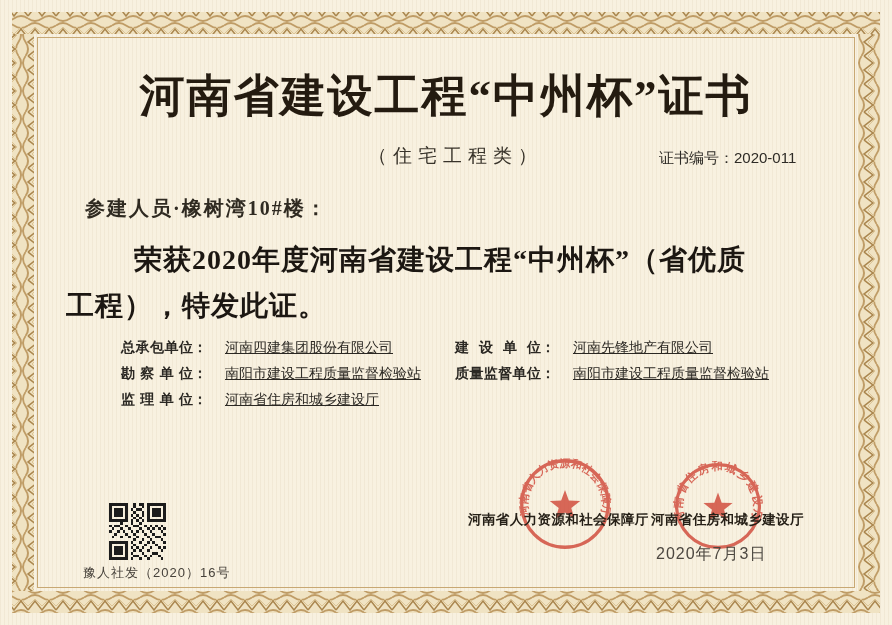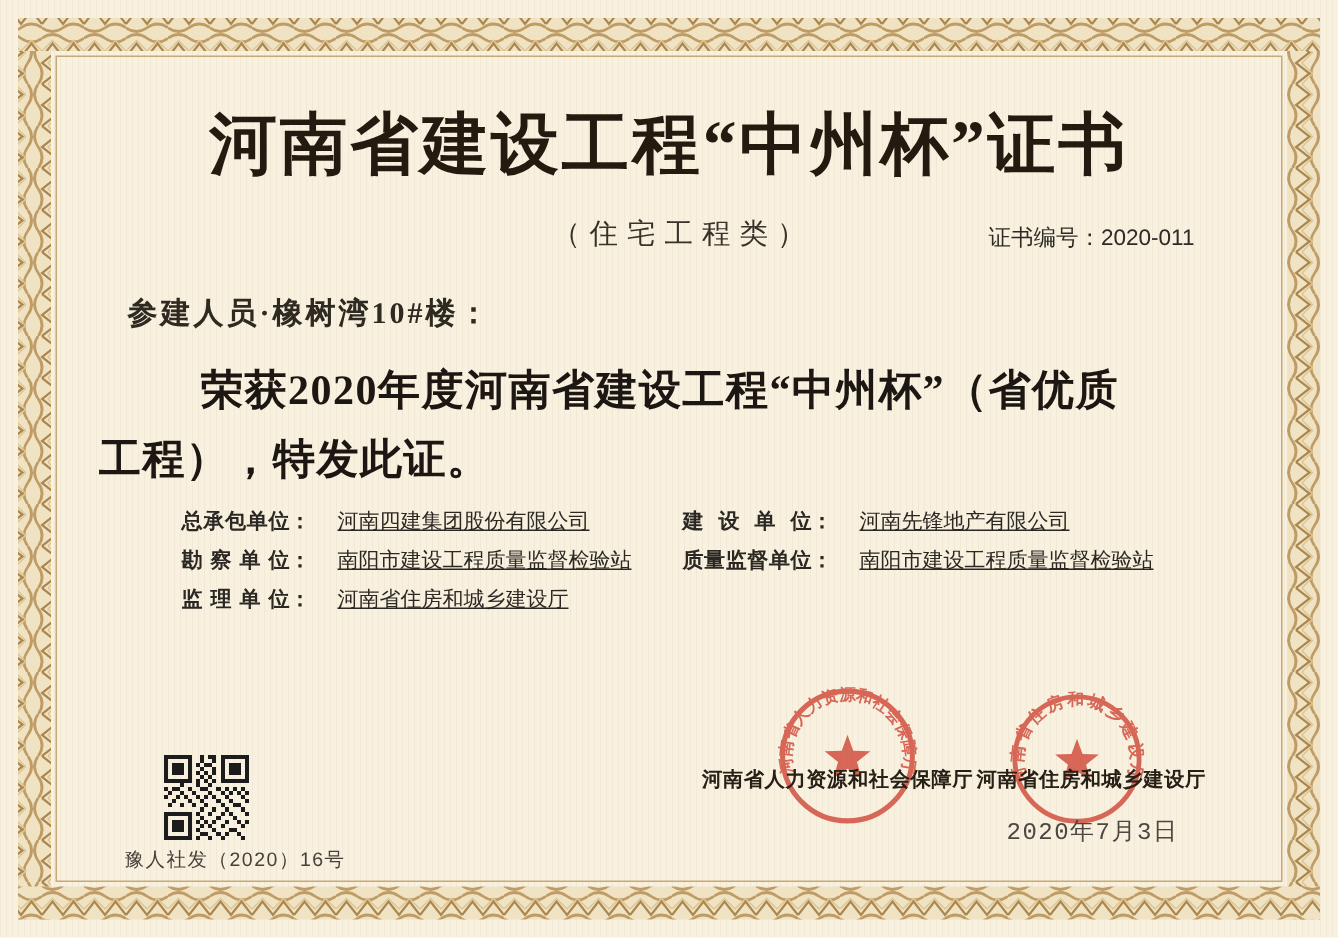--- a/index.html
+++ b/index.html
@@ -78,23 +78,23 @@
   .seal.s2{ left:673px; top:461px; width:90px; height:90px; }
 
   .issuer{
     position:absolute; top:511px; z-index:2; font-size:13.5px;
     font-weight:bold; color:#262017; letter-spacing:0.4px;
     font-family:"Liberation Serif", serif; white-space:nowrap;
   }
   .issuer.i1{ left:468px; }
   .issuer.i2{ left:651px; }
   .date{
-    position:absolute; left:671px; top:544px; z-index:2;
+    position:absolute; left:656px; top:544px; z-index:2;
     font-size:16px; color:#4c4740; letter-spacing:1px;
-    font-family:Liberation Mono, monospace;
+    font-family:Liberation Sans, sans-serif;
   }
 </style>
 </head>
 <body>
 
 <div class="cert">
 
   <svg class="frame" width="892" height="625" aria-hidden="true">
     <defs>
       <pattern id="bandH" width="28" height="22" patternUnits="userSpaceOnUse">

